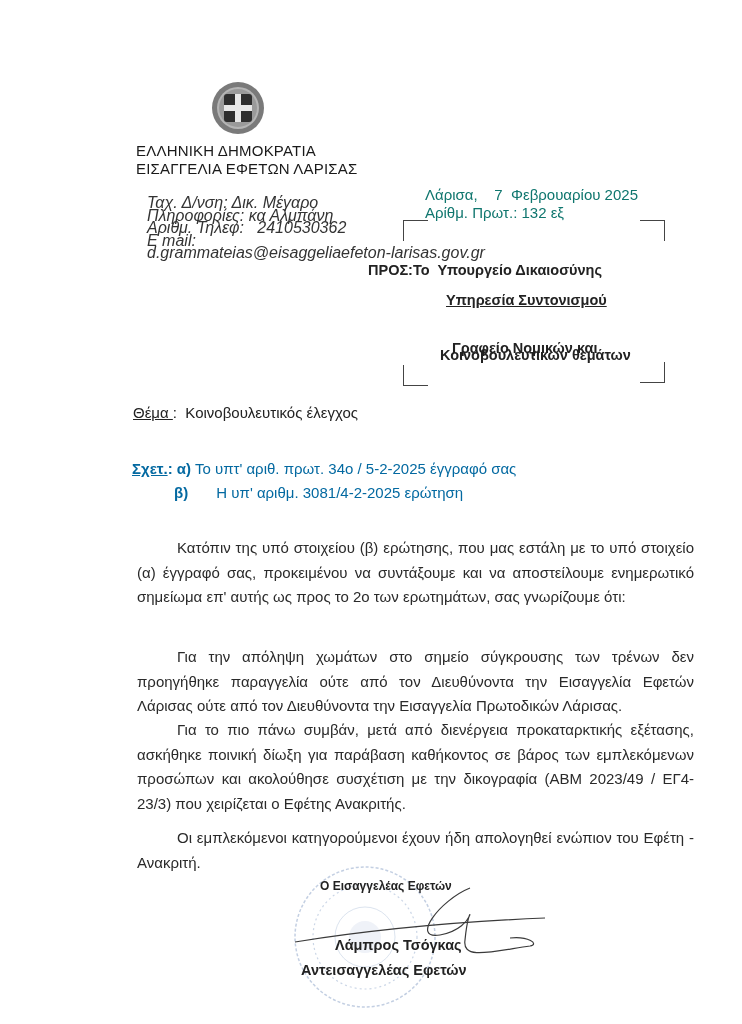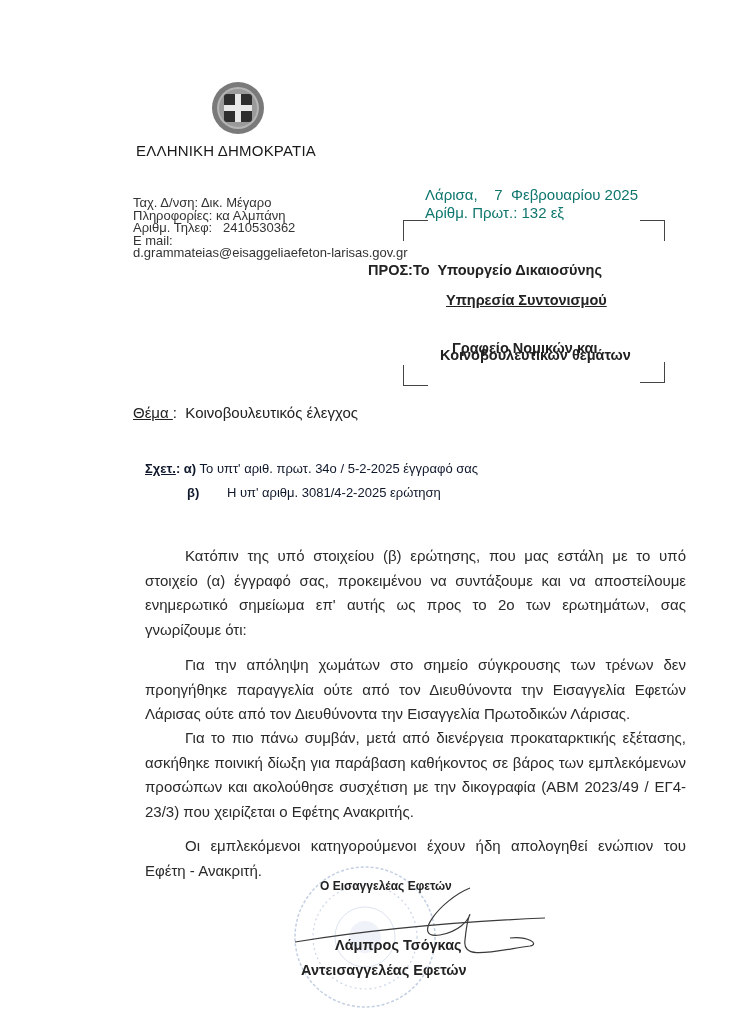--- a/index.html
+++ b/index.html
@@ -3,40 +3,40 @@
 <meta charset="utf-8">
 <style>
   html, body { margin: 0; padding: 0; background: #ffffff; }
   body { width: 742px; height: 1024px; position: relative; overflow: hidden;
          font-family: "Liberation Sans", "DejaVu Sans", sans-serif; color: #222; }
   .abs { position: absolute; white-space: nowrap; }
   .emblem { position: absolute; left: 210px; top: 80px; width: 56px; height: 56px; }
   .org { left: 136px; top: 142px; font-size: 15px; line-height: 18px; color: #1a1a1a; letter-spacing: 0.2px; }
   .org div { white-space: nowrap; }
   .place { left: 425px; top: 142px; font-size: 15px; line-height: 18px; color: #0f766e; margin-top: 44px; }
-  .contact { left: 133px; top: 197px; font-size: 13px; line-height: 12.5px; color: #333; }
+  .contact { left: 147px; top: 197px; font-size: 16px; line-height: 12.5px; color: #333; font-style: italic; }
   .bracket { position: absolute; width: 16px; height: 20px; border-color: #444; border-style: solid; border-width: 0; }
   .br-tl { left: 403px; top: 220px; border-top-width: 1.5px; border-left-width: 1.5px; width: 24px; }
   .br-tr { left: 640px; top: 220px; border-top-width: 1.5px; border-right-width: 1.5px; width: 24px; }
   .br-bl { left: 403px; top: 365px; border-bottom-width: 1.5px; border-left-width: 1.5px; width: 24px; }
   .br-br { left: 640px; top: 362px; border-bottom-width: 1.5px; border-right-width: 1.5px; width: 24px; }
   .recip { font-size: 14.5px; font-weight: bold; color: #222; }
   .r0 { left: 368px; top: 262px; }
   .r0 .lbl { }
   .r1 { left: 446px; top: 292px; text-decoration: underline; }
   .r2 { left: 452px; top: 320px; margin-top: 20px; }
   .r3 { left: 440px; top: 347px; }
   .subject { left: 133px; top: 404px; font-size: 15px; font-weight: normal; color: #222; }
   .u { text-decoration: underline; }
-  .refs { left: 145px; top: 457px; font-size: 13px; line-height: 24px; color: #0f172a; }
+  .refs { left: 132px; top: 457px; font-size: 15px; line-height: 24px; color: #0369a1; }
   .refs b { font-weight: bold; }
   .ref2 { padding-left: 42px; }
   .body { position: absolute; left: 133px; width: 565px; font-size: 15px; line-height: 24.5px;
           text-align: justify; color: #2a2a2a; }
-  .body p { margin: 12px; text-indent: 40px; }
+  .body p { margin: 4px; text-indent: 40px; }
   .p1 { top: 532px; }
   .p2 { top: 641px; }
   .p3 { top: 714px; }
   .p4 { top: 822px; }
   .stamp { position: absolute; left: 290px; top: 862px; width: 150px; height: 150px; }
   .sig-title { left: 320px; top: 879px; font-size: 12px; font-weight: bold; color: #222; }
   .sig-name { left: 335px; top: 937px; font-size: 14.5px; font-weight: bold; color: #222; }
   .sig-role { left: 301px; top: 962px; font-size: 14.5px; font-weight: bold; color: #222; }
   .signature { position: absolute; left: 290px; top: 880px; width: 260px; height: 90px; }
 </style>
@@ -47,20 +47,21 @@
   <circle cx="28" cy="28" r="26" fill="#7a7a7a"></circle>
   <circle cx="28" cy="28" r="21" fill="#b5b5b5"></circle>
   <circle cx="28" cy="28" r="19" fill="#9a9a9a"></circle>
   <rect x="14" y="14" width="28" height="28" rx="3" fill="#2e2e2e"></rect>
   <rect x="25" y="14" width="6" height="28" fill="#e8e8e8"></rect>
   <rect x="14" y="25" width="28" height="6" fill="#e8e8e8"></rect>
 </svg>
 
 <div class="abs org">
   <div>ΕΛΛΗΝΙΚΗ ΔΗΜΟΚΡΑΤΙΑ</div>
+  <div>ΕΙΣΑΓΓΕΛΙΑ  ΕΦΕΤΩΝ ΛΑΡΙΣΑΣ</div>
 </div>
 
 <div class="abs place">
   <div style="white-space:pre;">Λάρισα,    7  Φεβρουαρίου 2025</div>
   <div>Αρίθμ. Πρωτ.: 132 εξ</div>
 </div>
 
 <div class="abs contact">
   <div>Ταχ. Δ/νση: Δικ. Μέγαρο</div>
   <div>Πληροφορίες: κα Αλμπάνη</div>

